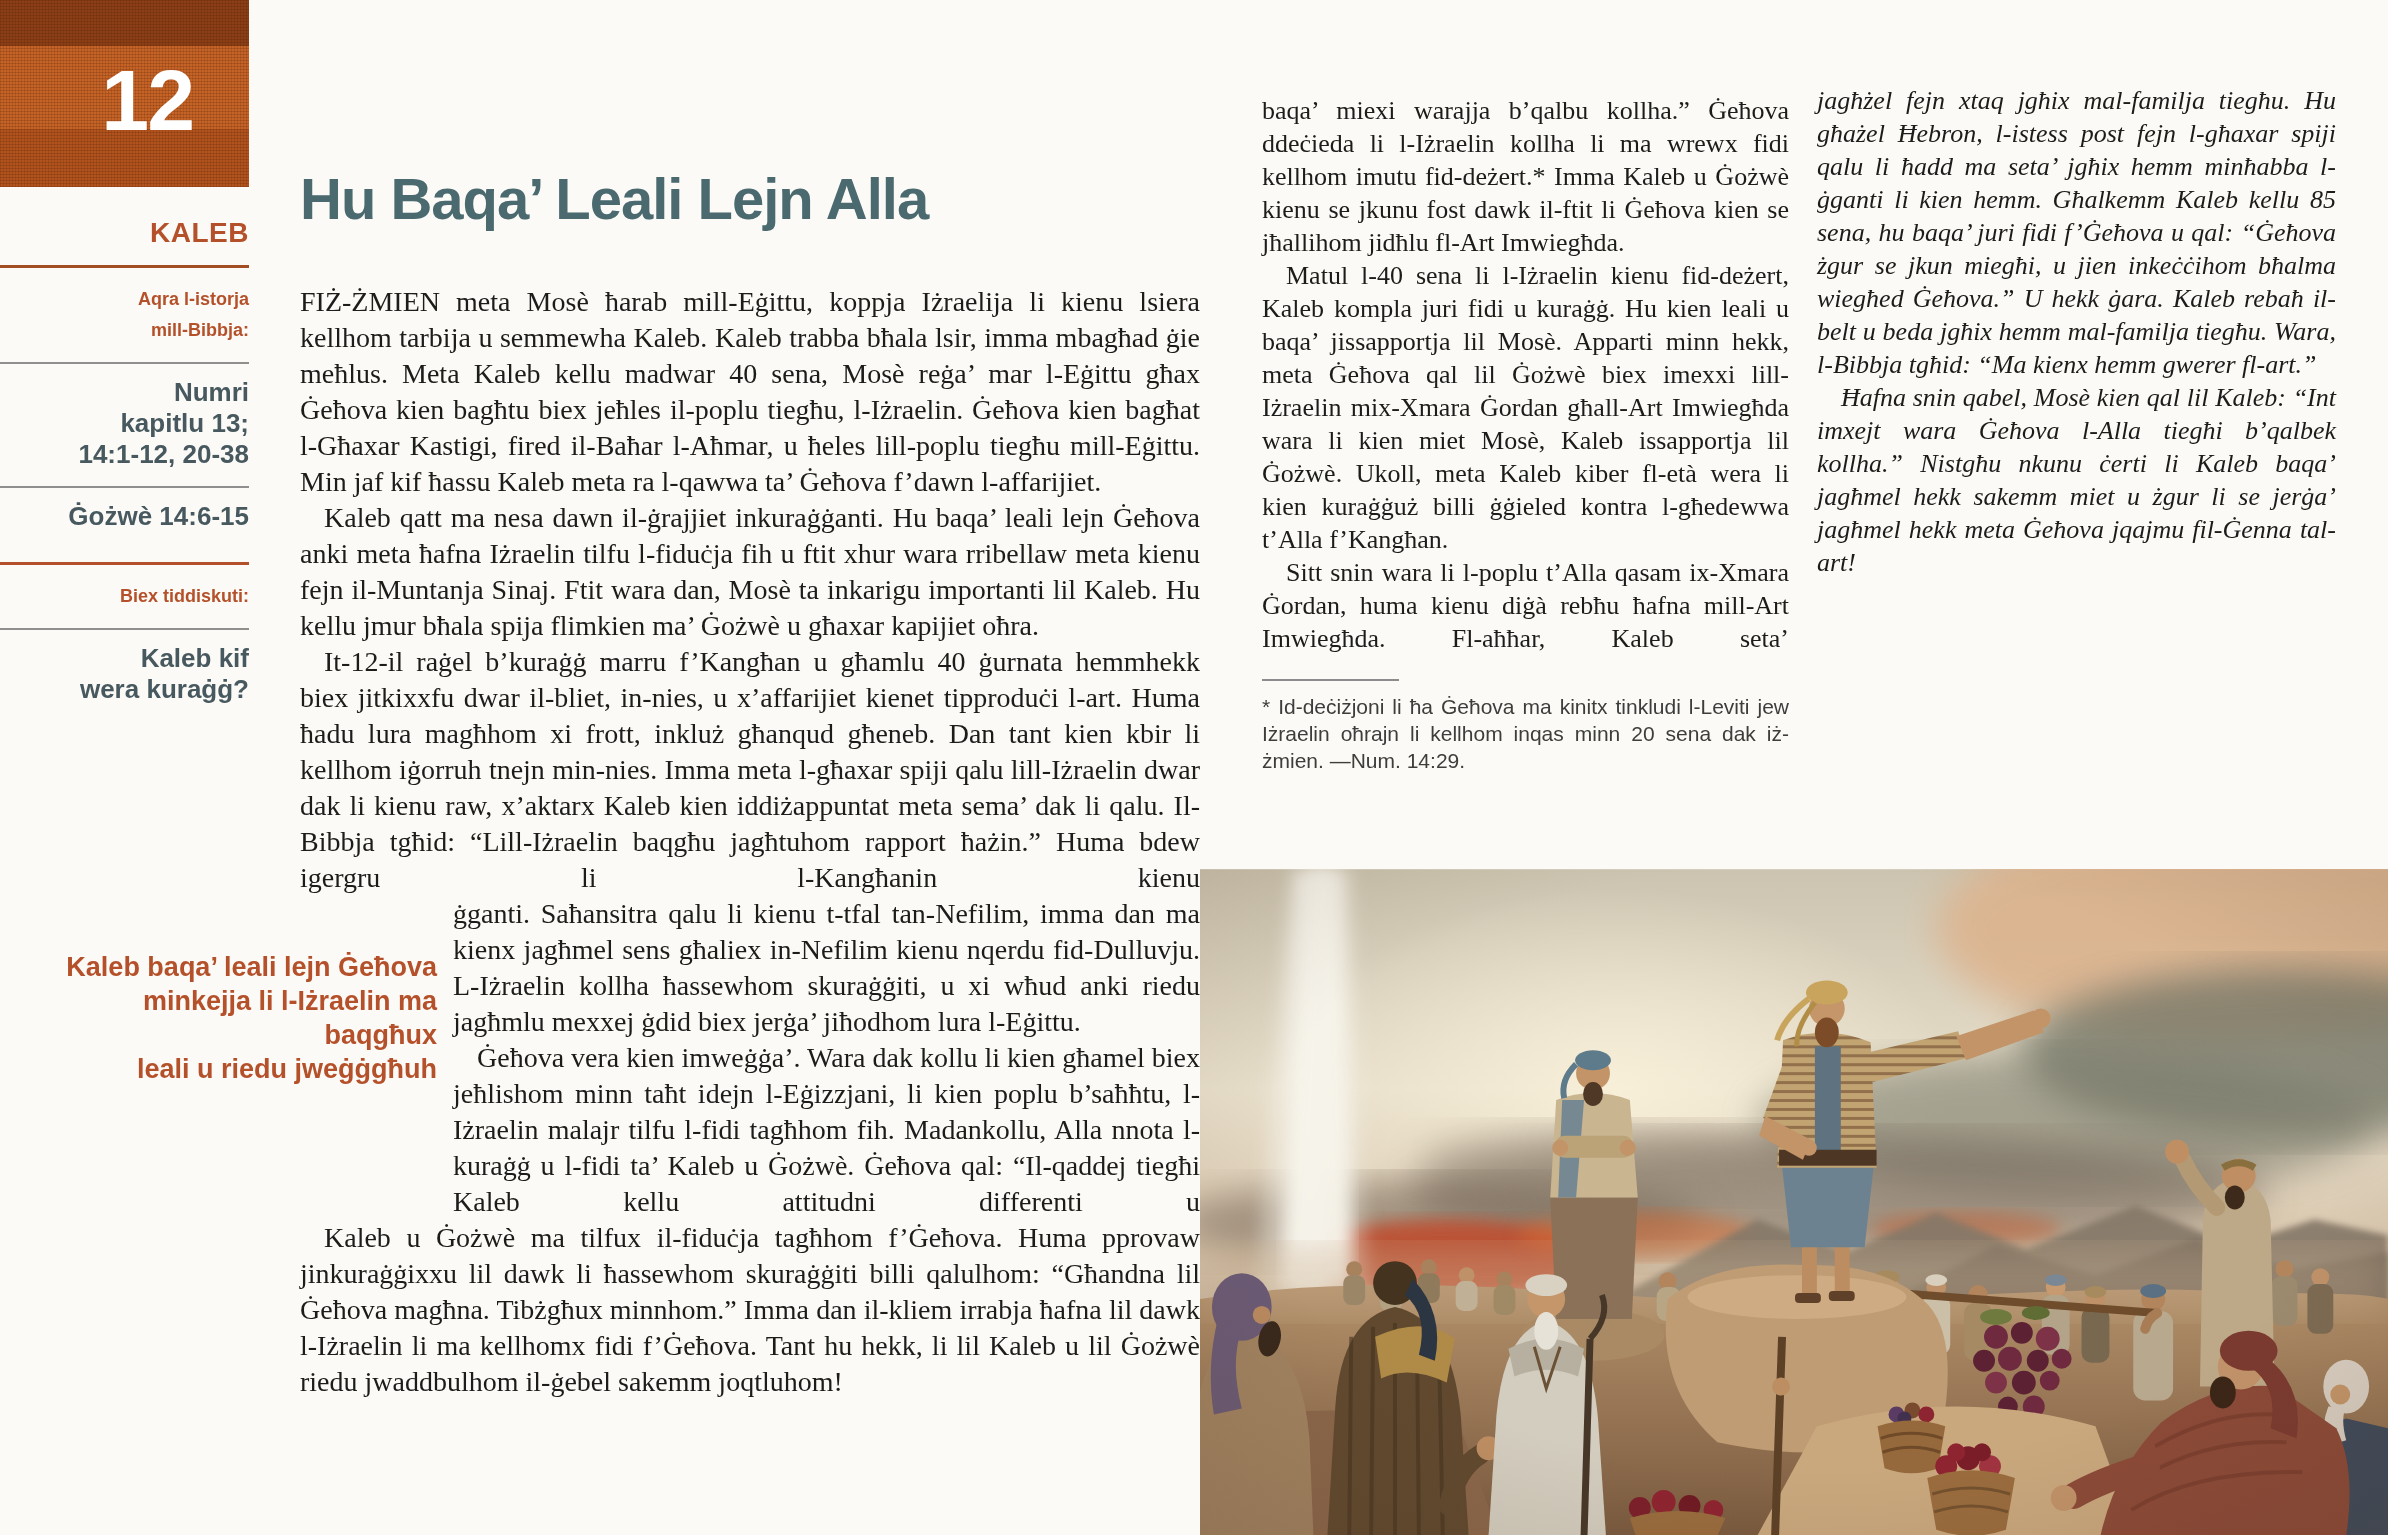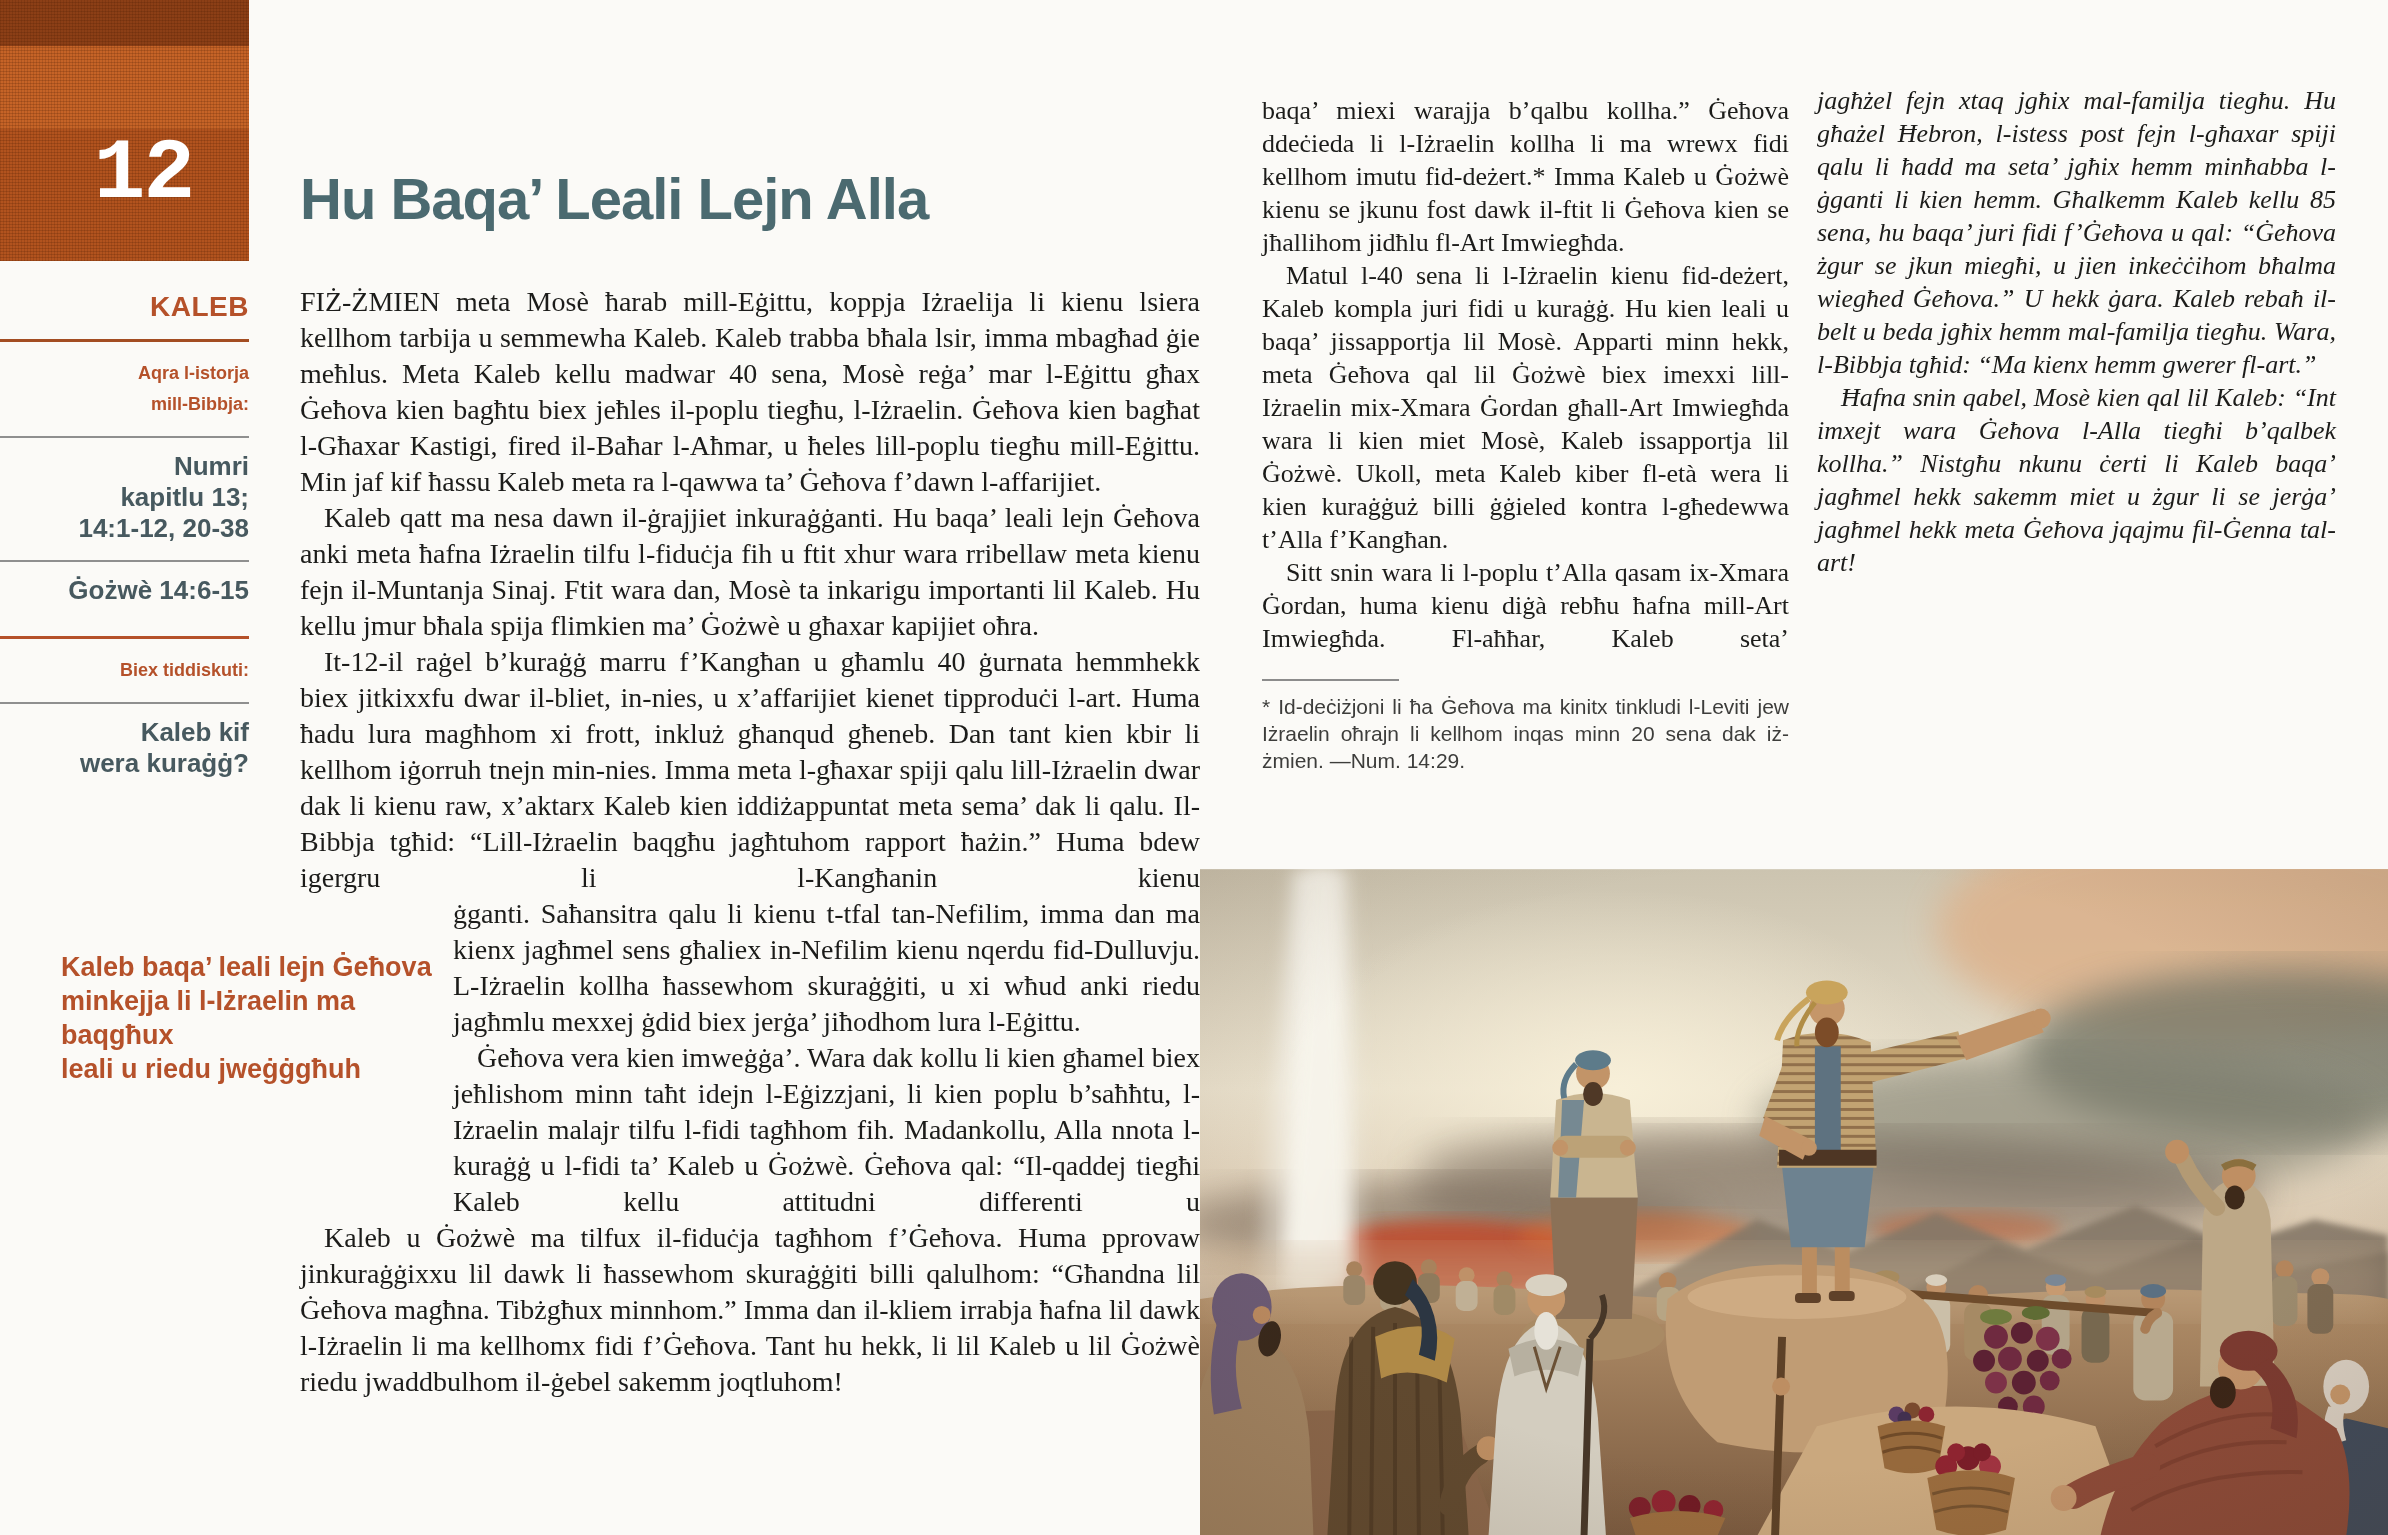--- a/index.html
+++ b/index.html
@@ -2,46 +2,46 @@
 <html><head>
 <meta charset="utf-8">
 <style>
   html,body{margin:0;padding:0;background:#fbfaf7;}
   .spread{position:relative;width:2388px;height:1535px;background:#fbfaf7;overflow:hidden;
           font-family:"Liberation Serif",serif;color:#1c1c1a;}
 
   
   .sidebar{position:absolute;left:0;top:0;width:249px;text-align:right;
            font-family:"Liberation Sans",sans-serif;}
-  .chapter-block{position:relative;width:249px;height:261px;background-color:#bf5a21;
+  .chapter-block{position:relative;width:249px;height:187px;background-color:#bf5a21;
     background-image:
       repeating-linear-gradient(0deg, rgba(70,25,0,.20) 0 1px, rgba(255,255,255,0) 1px 3px),
       repeating-linear-gradient(90deg, rgba(70,25,0,.16) 0 1px, rgba(255,255,255,0) 1px 3px),
-      linear-gradient(180deg, rgba(40,10,0,.34) 0 46px, rgba(255,180,90,.10) 46px 129px, rgba(60,20,0,.10) 129px 261px); font-family: Liberation Mono, monospace;}
+      linear-gradient(180deg, rgba(40,10,0,.34) 0 46px, rgba(255,180,90,.10) 46px 129px, rgba(60,20,0,.10) 129px 261px);}
   .chapter-num{position:absolute;right:56px;bottom:44px;color:#ffffff;font-weight:bold;
                font-size:86px;line-height:1;letter-spacing:-2px;}
   .side-title{margin:30px 0 0;color:#b5512a;font-weight:bold;font-size:28px;letter-spacing:0.5px;}
   .rule{border:0;border-top:2px solid #8f8f8f;margin:16px 0 0;}
   .rule.orange{border-top:3px solid #b5512a;}
   .rule.brown{border-top:3px solid #a34d22;}
   .side-label{margin:16px 0 0;color:#b5512a;font-weight:bold;font-size:18px;line-height:31px;white-space:pre-line;}
   .side-ref{margin:13px 0 0;color:#47595f;font-weight:bold;font-size:26px;line-height:31px;white-space:pre-line;}
   .gap-lg{margin-top:30px;}
 
   
   .col1{position:absolute;left:300px;top:168px;width:900px;}
   .article-title{margin:0 0 54px 0;font-family:"Liberation Sans",sans-serif;font-weight:bold;
                  font-size:58px;line-height:62px;letter-spacing:-1px;color:#4b6a70;}
   .col1 p{margin:0;font-size:28px;line-height:36px;text-align:justify;}
   .ind{text-indent:24px;}
   .lastfull{text-align-last:justify;}
   .pq{float:left;width:376px;height:322px;margin-left:-239px;margin-right:16px;
       padding-top:54px;box-sizing:border-box;
       font-family:"Liberation Sans",sans-serif;font-weight:bold;font-size:27px;line-height:34px;
-      color:#b5512a;white-space:pre-line;text-align:left;}
+      color:#b5512a;white-space:pre-line;text-align:right;}
 
   
   .col2{position:absolute;left:1262px;top:94px;width:527px;}
   .col3{position:absolute;left:1817px;top:84px;width:519px;font-style:italic;}
   .col2 p,.col3 p{margin:0;font-size:26px;line-height:33px;text-align:justify;}
   .fn-rule{width:137px;border:0;border-top:2px solid #8c8c8c;margin:24px 0 12px;}
   .footnote{font-family:"Liberation Sans",sans-serif;font-size:21px !important;line-height:27px !important;
             color:#3d3d3b;text-align:right;}
 
   

